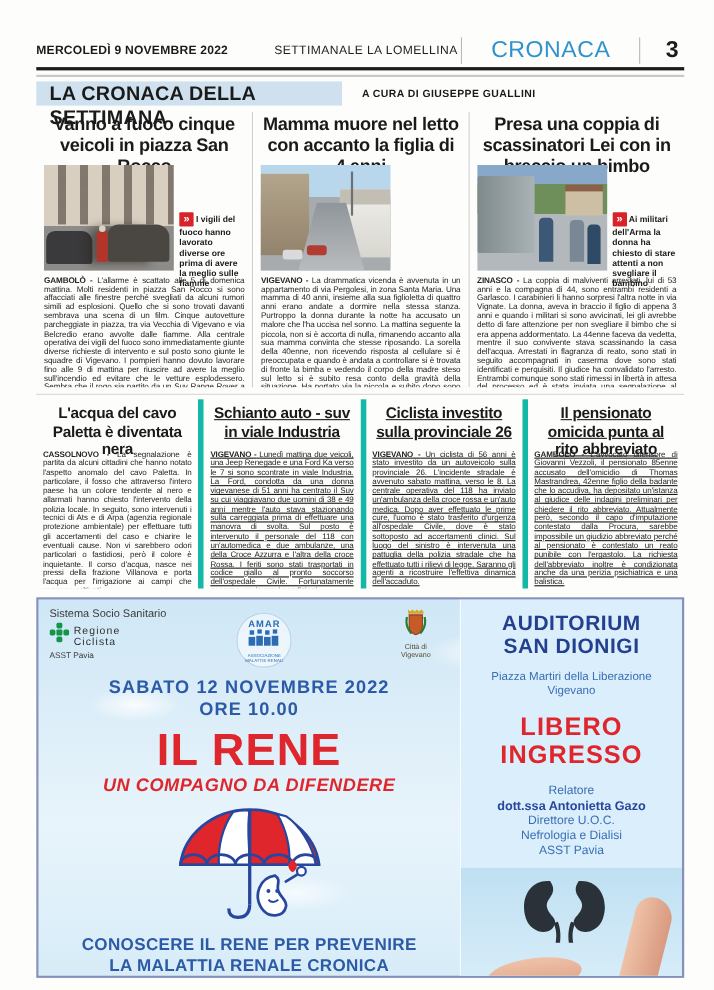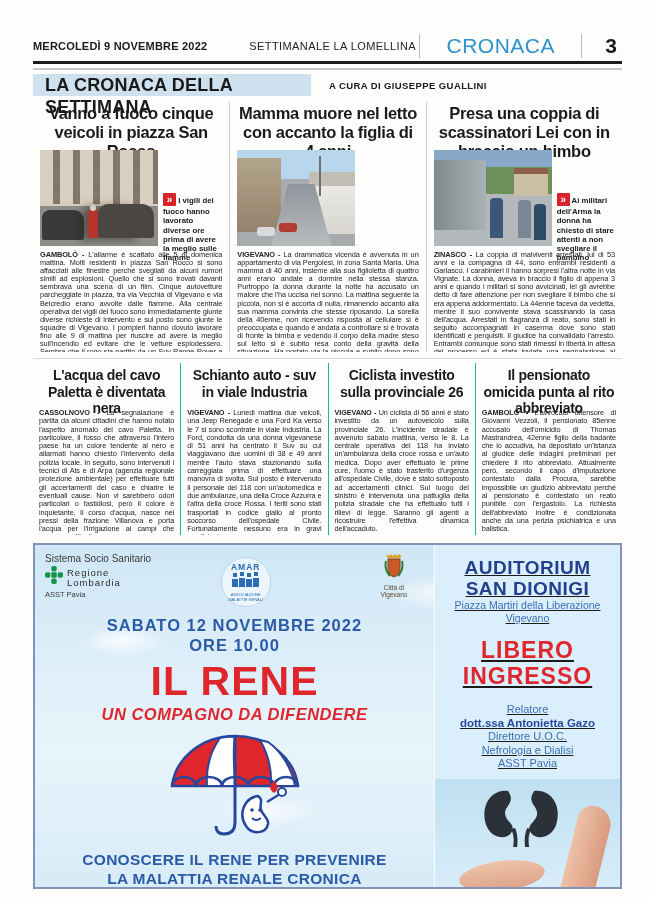--- a/index.html
+++ b/index.html
@@ -60,36 +60,36 @@
   .ph3 .truck { position:absolute; left:0; top:10px; width:52px; height:70px; background:linear-gradient(90deg,#7f8a8d,#a9b2b4); border-radius:2px; }
   .ph3 .house { position:absolute; right:4px; top:24px; width:34px; height:22px; background:#cdbfa4; box-shadow:0 -6px 0 #8c5f4a; }
   .ph3 .fig-a { position:absolute; left:56px; bottom:8px; width:13px; height:40px; background:#3c5876; border-radius:4px 4px 0 0; }
   .ph3 .fig-b { position:absolute; left:84px; bottom:8px; width:13px; height:38px; background:#7a8794; border-radius:4px 4px 0 0; }
   .ph3 .fig-c { position:absolute; left:100px; bottom:6px; width:12px; height:36px; background:#2f4a66; border-radius:4px 4px 0 0; }
 
   
   .hr-light { height:1px; background:#d8d8d8; margin-top:6px; }
   .row2 { display:grid; grid-template-columns:1fr 1fr 1fr 1fr; margin-top:4px; height:172px; }
   .row2 .col { padding:0 6px; overflow:hidden; }
-  .row2 .col + .col { border-left:1px solid #14b8a6; }
+  .row2 .col + .col { border-left:5px solid #14b8a6;text-decoration:underline; }
   .headline2 { font-size:14px; line-height:16.5px; font-weight:bold; text-align:center; letter-spacing:-.3px; height:36px; margin-top:4px; }
   .row2 .bodytext { margin-top:6px; font-size:7.3px; line-height:8.3px; }
 
   
   .ad { display:flex; margin-top:8px; height:346px; border:2px solid #8492bb;
         background:linear-gradient(180deg,#cfe7f6,#e8f4fb 60%,#d7ecf8);
         position:relative; overflow:hidden; }
   .ad:before { content:""; position:absolute; inset:0;
         background:
          radial-gradient(60px 22px at 15% 28%, rgba(255,255,255,.85), transparent 70%),
          radial-gradient(80px 26px at 70% 14%, rgba(255,255,255,.8), transparent 70%),
          radial-gradient(70px 24px at 40% 78%, rgba(255,255,255,.7), transparent 70%),
          radial-gradient(90px 30px at 85% 55%, rgba(255,255,255,.6), transparent 70%); }
   .ad-left { position:relative; flex:1; padding:8px 10px 6px; text-align:center; }
-  .ad-right { position:relative; width:186px; background:#dbeefb; padding:12px 6px 0; text-align:center; border-left:1px solid rgba(255,255,255,.8);text-decoration:underline; }
+  .ad-right { position:relative; width:202px; background:#dbeefb; padding:12px 6px 0; text-align:center; border-left:1px solid rgba(255,255,255,.8); }
 
   .logos { display:flex; align-items:flex-start; height:58px; }
   .logo-lomb { text-align:left; width:128px; }
   .logo-lomb .l1 { font-size:10px; color:#3a3a3a; }
   .logo-lomb .lrow { display:flex; align-items:flex-end; margin-top:2px; }
   .logo-lomb .lname { font-size:9.5px; letter-spacing:1px; color:#2f2f2f; line-height:10px; text-align:left; margin-left:4px; }
   .logo-lomb .l4 { font-size:7.5px; color:#3a3a3a; margin-top:2px; }
   .logo-amar { margin:4px auto; width:54px; }
   .amar-circle { width:50px; height:50px; border-radius:50%; border:1px solid #bcd4ea; margin:0 auto; background:rgba(255,255,255,.55); padding-top:4px; }
   .amar-name { color:#2b6cb5; font-weight:bold; font-size:8.5px; letter-spacing:1px; }
@@ -97,21 +97,21 @@
   .logo-vig { width:60px; text-align:center; margin-left:auto; }
   .logo-vig .vname { font-size:6.5px; color:#5b4a2f; line-height:7px; margin-top:1px; }
 
   .ad-date { color:#2b5aa6; font-weight:bold; font-size:16.5px; letter-spacing:1px; line-height:20px; margin-top:4px; }
   .ad-title { color:#e0262d; font-weight:bold; font-size:41px; letter-spacing:1px; line-height:44px; margin-top:4px; }
   .ad-sub { color:#e0262d; font-style:italic; font-size:16.5px; letter-spacing:.5px; margin-top:2px; font-weight:bold; }
   .ad-illus { margin-top:2px; height:122px; }
   .ad-slogan { color:#2b5aa6; font-weight:bold; font-size:15.5px; line-height:19px; letter-spacing:.3px; margin-top:2px; }
 
   .venue { color:#233f8f; font-weight:bold; font-size:19px; line-height:21px; letter-spacing:.5px; }
-  .address { color:#3a6fb5; font-size:10.5px; line-height:13px; margin-top:0; }
+  .address { color:#3a6fb5; font-size:10.5px; line-height:13px; margin-top:10px; }
   .entry { color:#e0262d; font-weight:bold; font-size:23px; line-height:26px; letter-spacing:1px; margin-top:12px; }
   .speaker { margin-top:14px; color:#3a6fb5; font-size:11px; line-height:13.5px; }
   .speaker .sname { font-weight:bold; color:#27479e; font-size:11.5px; }
   .hands { position:relative; margin:8px -6px 0; height:126px; background:linear-gradient(180deg,#bfe0f2,#dceffa); overflow:hidden; }
   .hand1 { position:absolute; left:24px; bottom:14px; width:86px; height:30px; background:linear-gradient(180deg,#eec2a8,#dca287); border-radius:50%; transform:rotate(-7deg); }
   .hand2 { position:absolute; right:18px; bottom:-8px; width:34px; height:108px; background:linear-gradient(90deg,#eec2a8,#d89a80); border-radius:16px 20px 10px 10px; transform:rotate(14deg); }
   .kidneys-wrap { position:absolute; left:50%; top:10px; transform:translateX(-58%); }
 </style>
 </head>
 <body>
@@ -222,21 +222,21 @@
                       <rect x="7" y="7" width="6" height="6" rx="1"></rect>
                       <rect x="7" y="0" width="6" height="6" rx="2"></rect>
                       <rect x="7" y="14" width="6" height="6" rx="2"></rect>
                       <rect x="0" y="7" width="6" height="6" rx="2"></rect>
                       <rect x="14" y="7" width="6" height="6" rx="2"></rect>
                     </g>
                   </svg>
             </span>
             <span class="lname">
               <span>Regione</span><br>
-              <span>Lombardia</span>
+              <span>Ciclista</span>
             </span>
           </div>
           <div class="l4">ASST Pavia</div>
         </div>
         <div class="logo-amar">
           <div class="amar-circle">
             <div class="amar-name">AMAR</div>
             <div>
               <svg width="30" height="16" viewBox="0 0 30 16">
                     <g fill="#2b6cb5">

